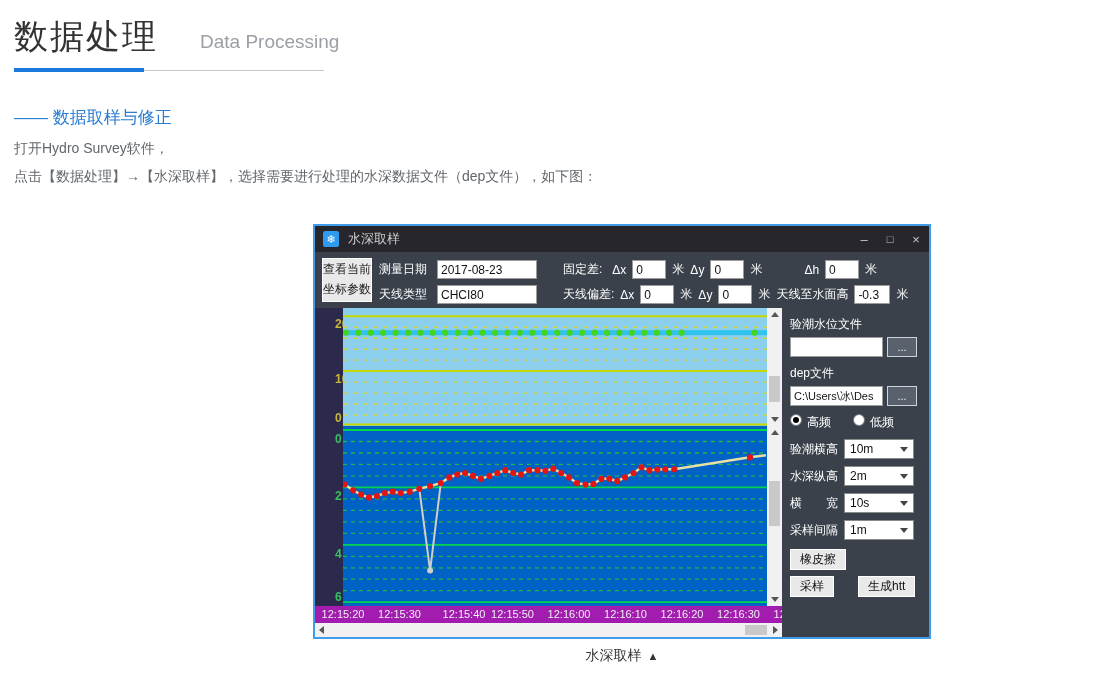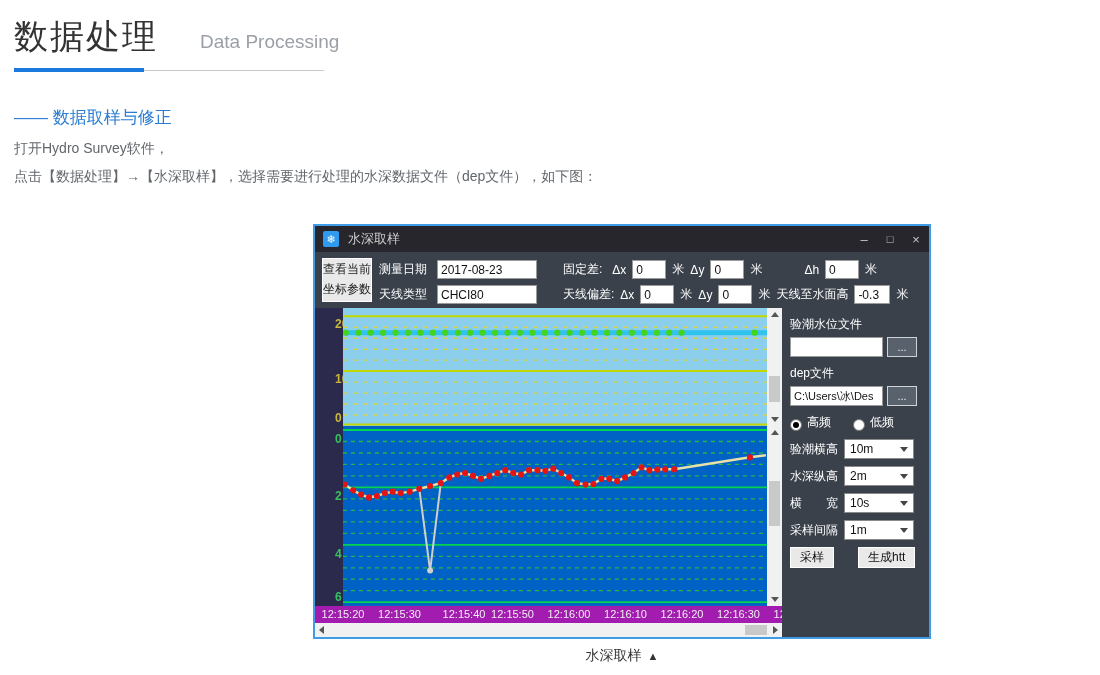--- a/index.html
+++ b/index.html
@@ -71,21 +71,21 @@
 .panel{position:absolute;left:467px;top:0;width:147px;height:329px;background:#3a414b;color:#fff;font-size:12px;padding:8px 8px 0}
 .flabel{display:block;margin-bottom:4px}
 .frow{display:flex;margin-bottom:8px}
 .frow input{width:93px;height:20px;border:1px solid #9a9a9a;font-size:11px;padding:0 3px;font-family:inherit;color:#111;background:#fff}
 .browse{width:30px;height:20px;margin-left:4px;background:#59616c;border:1px solid #cfd4da;color:#eee;font-size:11px;line-height:1;font-family:inherit}
 .opts{display:grid;grid-template-columns:64px auto;row-gap:8px;margin:6px 0 8px}
 .cb-item{display:flex;align-items:center;white-space:nowrap}
 .cbox{flex:0 0 12px;width:12px;height:12px;background:#fff;border:1px solid #777;margin-right:4px;position:relative}
 .cbox.on::after{content:'';position:absolute;left:2px;top:2px;width:6px;height:3px;border-left:2px solid #000;border-bottom:2px solid #000;transform:rotate(-45deg)}
 .radios{display:flex;gap:22px;margin-bottom:8px}
-.rd{display:flex;align-items:flex-end;white-space:nowrap}
+.rd{display:flex;align-items:flex-start;white-space:nowrap}
 .rdot{flex:0 0 12px;width:12px;height:12px;border-radius:50%;background:#fff;border:1px solid #777;margin-right:5px;position:relative}
 .rdot.sel::after{content:'';position:absolute;left:2px;top:2px;width:6px;height:6px;border-radius:50%;background:#000}
 .selrow{display:flex;align-items:center;margin-bottom:7px}
 .slabel{width:54px;white-space:pre}
 .selbox{width:70px;height:20px;background:#fff;color:#111;border:1px solid #8a8a8a;display:flex;align-items:center;padding:9px 5px}
 .chev{margin-left:auto;width:0;height:0;border-left:4px solid transparent;border-right:4px solid transparent;border-top:5px solid #444}
 .pbtn{background:#e9e9e9;border:1px solid #fff;color:#111;font-size:12px;font-family:inherit;height:21px;padding:0 9px}
 .eraser{margin:2px 0 6px}
 .btnrow{display:flex;gap:24px}
 </style>
@@ -354,20 +354,21 @@
           </div>
           <div class="selrow">
             <span class="slabel">采样间隔</span>
             <span class="selbox">
               <span>1m</span>
               <span class="chev"></span>
             </span>
           </div>
         </div>
 
+      <div><button class="pbtn eraser">橡皮擦</button></div>
       <div class="btnrow">
         <button class="pbtn">采样</button>
         <button class="pbtn">生成htt</button>
       </div>
     </div>
   </div>
 </div>
 
 <div class="caption">
   <span>水深取样</span><span class="arrow">▲</span>

